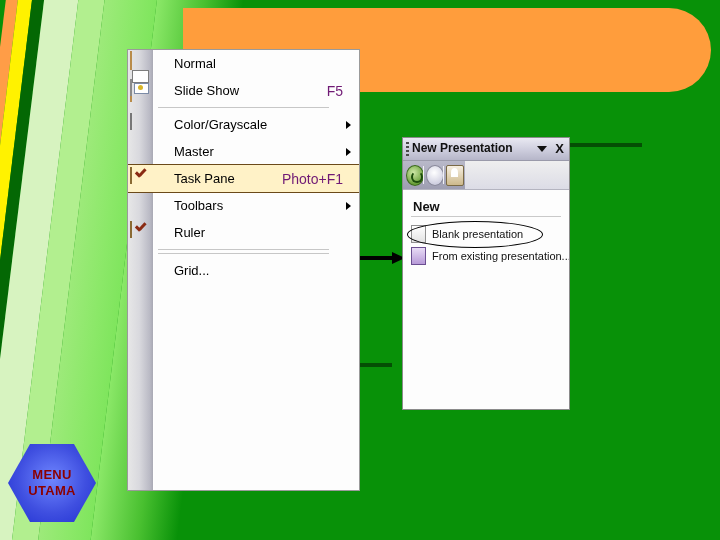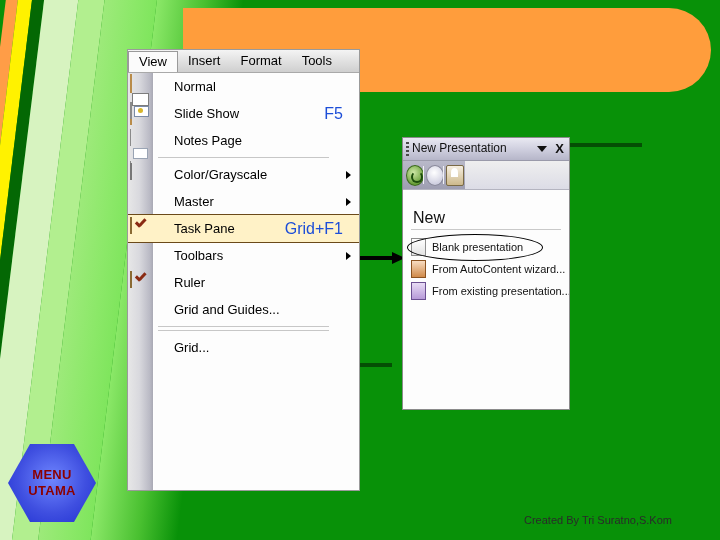--- a/index.html
+++ b/index.html
@@ -48,21 +48,21 @@
                   border-top:1px solid #9a9a9a;margin-top:1px;height:21px;}
 
   .dropdown{position:relative;background:#fdfdfd;height:506px;}
   .gutter{position:absolute;left:0;top:0;width:25px;height:100%;
           background:linear-gradient(90deg,#e7e7e7 0%,#d9d9de 45%,#b9b9c4 88%,#a9a9b4 100%);}
   .gutter-line{position:absolute;left:25px;top:0;width:1px;height:100%;background:#ffffff;}
 
   .mi{position:relative;height:27px;display:flex;align-items:center;font-size:13px;color:#000;}
   .mi .ico{position:absolute;left:2px;top:3px;width:21px;height:21px;}
   .mi .lbl{position:absolute;left:46px;white-space:nowrap;}
-  .mi .acc{position:absolute;right:16px;font-size:16px;color:#1d4ed8;}
+  .mi .acc{position:absolute;right:16px;font-size:14px;color:#701a75;}
   .mi .sub{position:absolute;right:8px;width:0;height:0;
            border-top:4px solid transparent;border-bottom:4px solid transparent;
            border-left:5px solid #000;}
   .mi.dim .lbl{color:#a0a0a0;}
   .mi.sel{background:#FFF2C7;outline:1px solid #6b4a1a;z-index:4;}
   .sep{height:1px;margin:3px 30px 3px 30px;background:#c7c7c7;}
 
   
   .icon-box{width:21px;height:21px;box-sizing:border-box;}
   .ic-normal{border:2px solid #b98c4a;background:#f3e6cf;}
@@ -100,21 +100,21 @@
   .shot-footer .thumb{position:absolute;top:1px;left:160px;width:80px;height:8px;
                       background:linear-gradient(180deg,#e2e2e2,#a9a9a9);border:1px solid #7c7c7c;}
 
   
   .pane{position:absolute;left:402px;top:137px;width:166px;height:271px;
         background:#fdfdfd;border:1px solid #8b8b8b;overflow:hidden;}
   .pane-head{height:22px;background:linear-gradient(180deg,#e9e9f2 0%,#cdcddd 55%,#b6b6c9 100%);
              display:flex;align-items:center;position:relative;border-bottom:1px solid #9a9aaa;}
   .grip{position:absolute;left:3px;top:4px;width:3px;height:14px;
         background:repeating-linear-gradient(180deg,#4a4a4a 0 2px,transparent 2px 4px);}
-  .pane-title{position:absolute;left:9px;top:3px;font-size:12px;font-weight:normal;color:#111;
+  .pane-title{position:absolute;left:9px;top:3px;font-size:12px;font-weight:bold;color:#111;
               white-space:nowrap;}
   .pane-caret{position:absolute;right:22px;top:8px;width:0;height:0;
               border-left:5px solid transparent;border-right:5px solid transparent;
               border-top:6px solid #111;}
   .pane-close{position:absolute;right:5px;top:3px;font-size:13px;font-weight:bold;color:#111;}
 
   .pane-tools{height:28px;background:linear-gradient(180deg,#efefef 0%,#dcdce6 100%);
               border-bottom:1px solid #b4b4c0;position:relative;}
   .tool-group{position:absolute;left:0;top:0;width:62px;height:28px;
               background:linear-gradient(180deg,#b9b9c9 0%,#9e9eb2 100%);}
@@ -126,21 +126,21 @@
           border:1px solid #3d6b1d;position:relative;}
   .oval-g b{position:absolute;left:4px;top:5px;width:8px;height:8px;border:2px solid #1d4d0d;
             border-radius:50%;border-top-color:transparent;}
   .oval-w{width:16px;height:19px;border-radius:50%;background:radial-gradient(circle at 45% 35%,#ffffff,#cfcfe0 75%);
           border:1px solid #8b8b9c;}
   .home-i{width:16px;height:19px;background:linear-gradient(180deg,#f6efe2 0%,#cdb98c 100%);
           border:1px solid #7a6a45;position:relative;border-radius:2px;}
   .home-i b{position:absolute;left:4px;top:2px;width:7px;height:9px;background:#fff;border-radius:50% 50% 0 0;}
 
   .pane-body{padding:8px 8px 0 8px;}
-  .pane-sec{font-size:16px;font-weight:normal;color:#111;margin:11px 0 2px 2px;}
+  .pane-sec{font-size:13px;font-weight:bold;color:#111;margin:1px 0 2px 2px;}
   .pane-rule{height:1px;background:#c9c9c9;margin:2px 0 6px 0;}
   .pane-item{position:relative;height:22px;display:flex;align-items:center;font-size:11px;color:#111;}
   .pane-item .pi-ico{width:13px;height:16px;margin-right:6px;flex:0 0 auto;}
   .pane-item .pi-lbl{white-space:nowrap;}
   .pi-blank{background:linear-gradient(180deg,#ffffff,#e3e3e3);border:1px solid #8f8f8f;}
   .pi-tmpl{background:linear-gradient(180deg,#eaf0fb,#9fb6d8);border:1px solid #56719b;}
   .pi-wiz{background:linear-gradient(180deg,#f7dcc2,#d08a4a);border:1px solid #8a5220;}
   .pi-exist{background:linear-gradient(180deg,#e8dcf5,#b79ad8);border:1px solid #6b4f91;}
   .ellipse{position:absolute;left:-4px;top:-2px;width:134px;height:25px;
            border:1.6px solid #000;border-radius:50%;}
@@ -178,34 +178,20 @@
     <div class="shaft"></div>
     <div class="head"></div>
   </div>
   <div class="arrow2">
     <div class="shaft"></div>
   </div>
   <div class="line-right"></div>
 
   <div class="menu-shot">
 
-    <div class="menubar">
-      <div class="mb-item active">
-        <span>View</span>
-      </div>
-      <div class="mb-item">
-        <span>Insert</span>
-      </div>
-      <div class="mb-item">
-        <span>Format</span>
-      </div>
-      <div class="mb-item">
-        <span>Tools</span>
-      </div>
-    </div>
 
     <div class="dropdown">
       <div class="gutter"></div>
       <div class="gutter-line"></div>
 
       <div class="mi">
         <span class="ico">
           <span class="icon-box ic-normal"><i></i></span>
         </span>
         <span class="lbl">Normal</span>
@@ -213,26 +199,20 @@
 
 
       <div class="mi">
         <span class="ico">
           <span class="icon-box ic-show"><i></i><b></b></span>
         </span>
         <span class="lbl">Slide Show</span>
         <span class="acc">F5</span>
       </div>
 
-      <div class="mi">
-        <span class="ico">
-          <span class="icon-box ic-plain"><i></i></span>
-        </span>
-        <span class="lbl">Notes Page</span>
-      </div>
 
       <div class="sep"></div>
 
       <div class="mi">
         <span class="ico">
           <span class="icon-box ic-color"></span>
         </span>
         <span class="lbl">Color/Grayscale</span>
         <span class="sub"></span>
       </div>
@@ -240,38 +220,35 @@
       <div class="mi">
         <span class="lbl">Master</span>
         <span class="sub"></span>
       </div>
 
       <div class="mi sel">
         <span class="ico">
           <span class="icon-box ic-check on"><s></s><s></s></span>
         </span>
         <span class="lbl">Task Pane</span>
-        <span class="acc">Grid+F1</span>
+        <span class="acc">Photo+F1</span>
       </div>
 
       <div class="mi">
         <span class="lbl">Toolbars</span>
         <span class="sub"></span>
       </div>
 
       <div class="mi">
         <span class="ico">
           <span class="icon-box ic-check"><s></s><s></s></span>
         </span>
         <span class="lbl">Ruler</span>
       </div>
 
-      <div class="mi">
-        <span class="lbl">Grid and Guides...</span>
-      </div>
 
       <div class="sep"></div>
 
 
 
       <div class="sep"></div>
 
       <div class="mi">
         <span class="lbl">Grid...</span>
       </div>
@@ -315,35 +292,30 @@
       <div class="pane-sec">New</div>
       <div class="pane-rule"></div>
 
       <div class="pane-item">
         <span class="ellipse"></span>
         <span class="pi-ico pi-blank"></span>
         <span class="pi-lbl">Blank presentation</span>
       </div>
 
 
-      <div class="pane-item">
-        <span class="pi-ico pi-wiz"></span>
-        <span class="pi-lbl">From AutoContent wizard...</span>
-      </div>
 
       <div class="pane-item">
         <span class="pi-ico pi-exist"></span>
         <span class="pi-lbl">From existing presentation...</span>
       </div>
 
     </div>
   </div>
 
   <div class="hexwrap">
     <div class="hex">
       <span>MENU</span>
       <span>UTAMA</span>
     </div>
   </div>
 
-  <div class="credit">Created By Tri Suratno,S.Kom</div>
 
 </div>
 
 </body></html>

